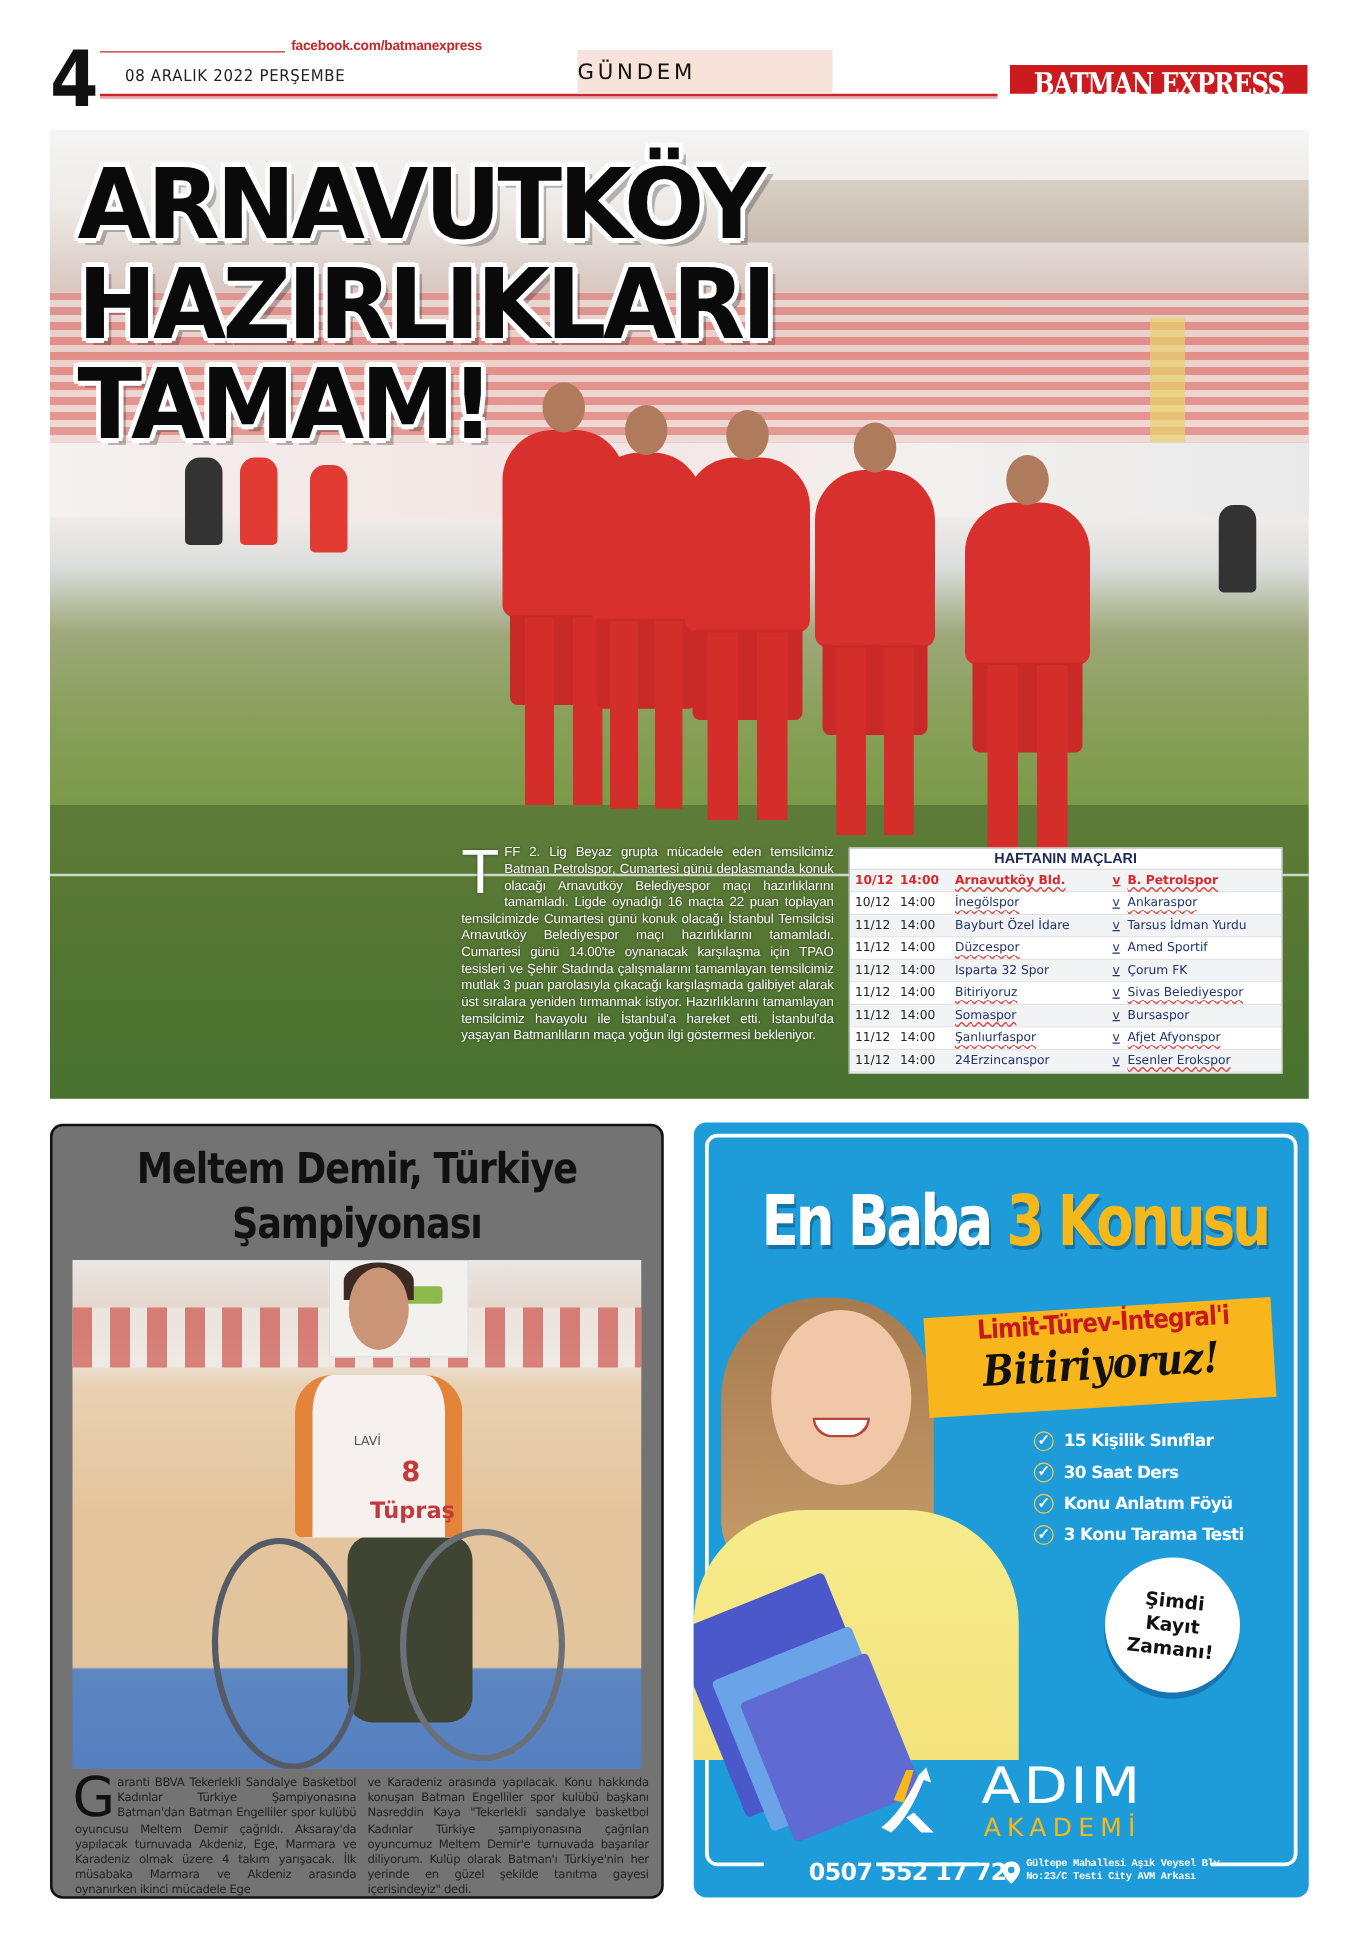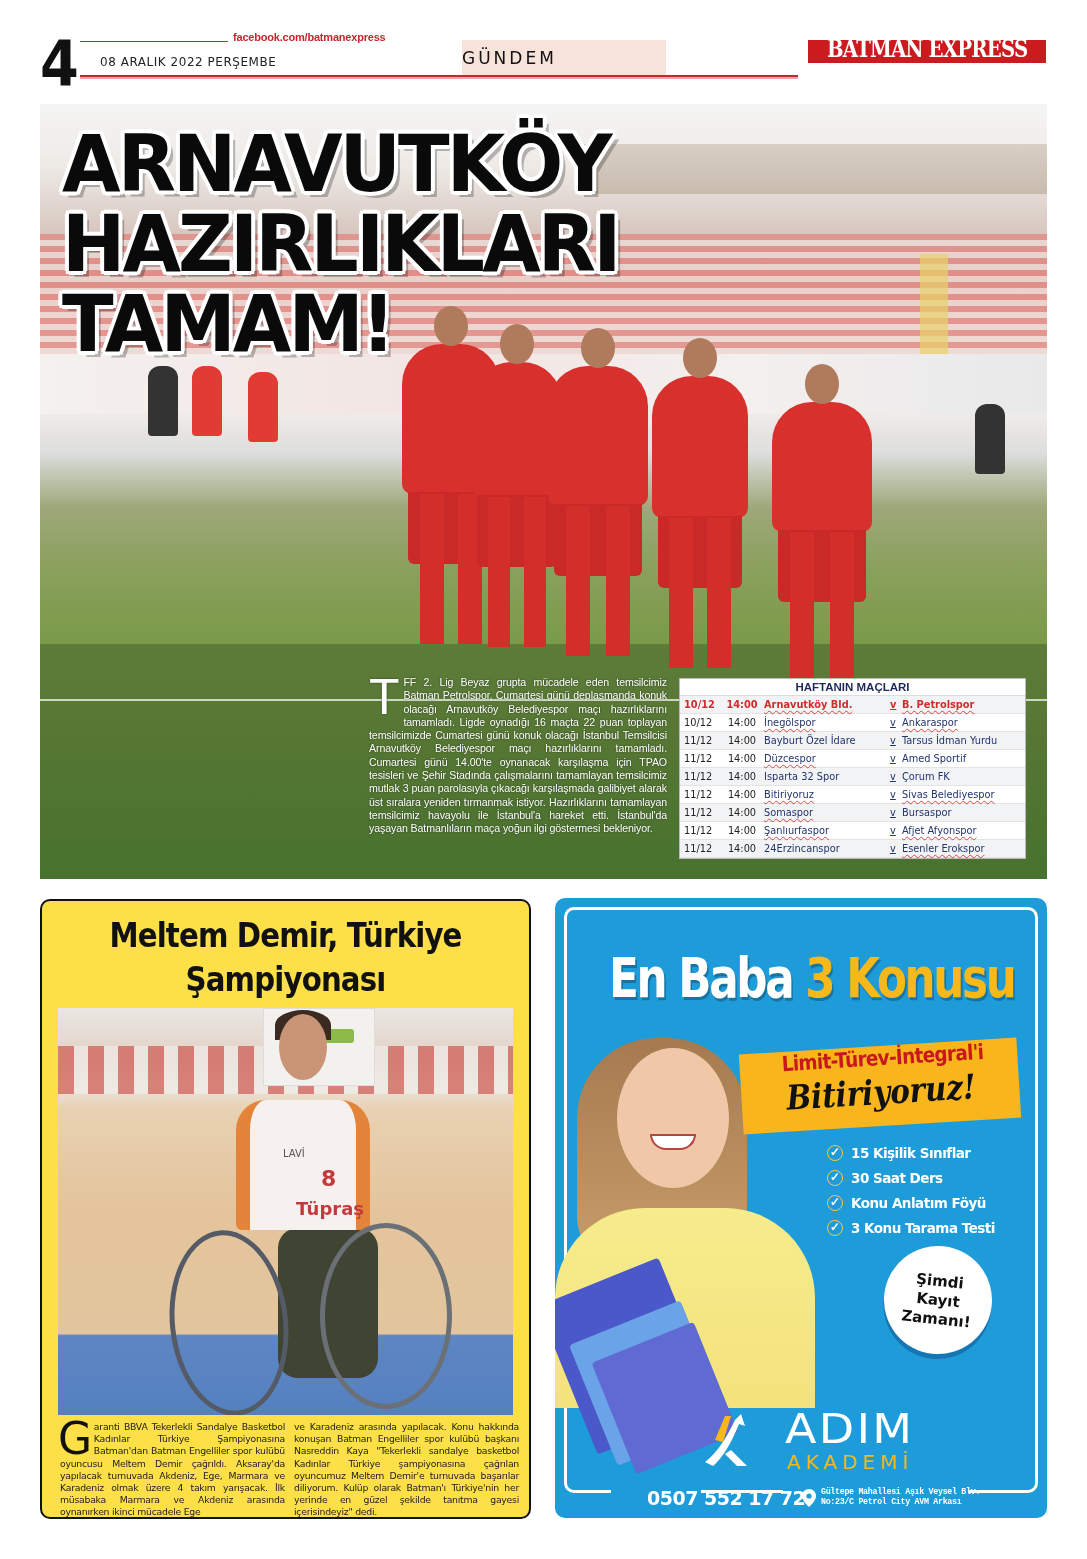--- a/index.html
+++ b/index.html
@@ -7,21 +7,21 @@
   body { position: relative; font-family: "Liberation Sans", sans-serif; color: #111; }
 
   
   .page-num { position: absolute; left: 40px; top: 36px; font-family: "DejaVu Sans", sans-serif; font-weight: 900; font-size: 62px; line-height: 56px; color: #111; transform: scaleX(0.9); transform-origin: left top; letter-spacing: -2px; }
   .hdr-line-top { position: absolute; left: 80px; top: 41px; width: 148px; height: 1px; background: #c9262c; }
   .fb-link { position: absolute; left: 233px; top: 31px; font-size: 11px; font-weight: bold; color: #c9262c; letter-spacing: -0.2px; }
   .date { position: absolute; left: 100px; top: 54px; font-size: 13px; color: #222; letter-spacing: 0.6px; font-family: "DejaVu Sans", sans-serif; transform: scaleX(0.92); transform-origin: left; }
   .hdr-line-bot { position: absolute; left: 80px; top: 75px; width: 718px; height: 2px; background: #c9262c; box-shadow: 0 2px 0 0 #e8a7a9; }
   .section-box { position: absolute; left: 462px; top: 40px; width: 204px; height: 35px; background: #f8e3da; display: flex; align-items: center; }
   .section-label { font-family: "DejaVu Sans", sans-serif; font-size: 17px; letter-spacing: 3px; color: #111; }
-  .logo { position: absolute; left: 808px; top: 40px; width: 238px; height: 23px; background: #cc1b1f; display: flex; align-items: flex-end; justify-content: center; }
+  .logo { position: absolute; left: 808px; top: 52px; width: 238px; height: 23px; background: #cc1b1f; display: flex; align-items: flex-start; justify-content: center; }
   .logo span { font-family: "DejaVu Serif", serif; font-weight: bold; color: #fff; font-size: 24px; letter-spacing: -1px; transform: scaleX(0.82); white-space: nowrap; }
 
   
   .hero { position: absolute; left: 40px; top: 104px; width: 1007px; height: 775px; overflow: hidden;
     background:
       linear-gradient(180deg, #f5f5f5 0%, #eeeae6 8%, #d9c9c2 16%, #e2b0aa 22%, #ebc5bf 30%, #e3d6d2 36%, #f0ebe8 40%, #dcdedd 45%, #9ea87a 52%, #8aa05c 60%, #7a9a48 70%, #6f9240 82%, #5a8a3a 100%); }
   .stand-roof { position: absolute; left: 540px; top: 40px; width: 467px; height: 50px; background: linear-gradient(180deg,#d8cfc5,#c8bcae); }
   .stand-seats { position: absolute; left: 0; top: 130px; width: 1007px; height: 120px;
     background: repeating-linear-gradient(180deg, #e2706c 0 6px, #f1e7e4 6px 12px); opacity: 0.55; }
   .yellow-stair { position: absolute; left: 880px; top: 150px; width: 28px; height: 100px; background: #e8d36a; opacity: 0.7; }
@@ -44,30 +44,30 @@
 
   .hero-body { position: absolute; left: 369px; top: 676px; width: 298px; font-size: 10.6px; line-height: 13.3px; color: #fff; text-align: justify; text-shadow: 0 0 2px rgba(0,0,0,0.55); letter-spacing: -0.1px; }
   .dropcap-T { float: left; font-size: 50px; line-height: 40px; margin: 1px 4px 0 0; font-weight: normal; color: #fff; }
 
   
   .fixtures { position: absolute; left: 679px; top: 678px; width: 347px; background: #fff; border: 1px solid #bbb; }
   .fix-title { text-align: center; font-size: 11.5px; font-weight: bold; color: #1d2a5a; height: 17px; line-height: 17px; border-bottom: 1px solid #ddd; }
   .fix-row { display: flex; height: 18px; line-height: 18px; font-family: "DejaVu Sans", sans-serif; font-size: 9.8px; color: #222; border-bottom: 1px solid #e3e3e3; background: #fff; }
   .fix-row:nth-child(odd) { background: #f2f3f5; }
   .fix-row .c-date { width: 40px; padding-left: 4px; }
-  .fix-row .c-time { width: 44px; text-align: center; }
+  .fix-row .c-time { width: 44px; }
   .fix-row .c-home { width: 126px; color: #22336e; }
   .fix-row .c-v { width: 12px; color: #22336e; text-decoration: underline; }
   .fix-row .c-away { flex: 1; color: #22336e; white-space: nowrap; }
   .fix-row.hl { font-weight: bold; }
   .fix-row.hl .c-date, .fix-row.hl .c-time, .fix-row.hl .c-home, .fix-row.hl .c-v, .fix-row.hl .c-away { color: #d42a2a; }
   .spell { text-decoration: underline wavy #d44; text-decoration-thickness: 1px; text-underline-offset: 2px; }
 
   
-  .article-box { position: absolute; left: 40px; top: 899px; width: 491px; height: 620px; border: 2px solid #111; border-radius: 10px; background: #fde047; }
+  .article-box { position: absolute; left: 40px; top: 899px; width: 491px; height: 620px; border: 2px solid #111; border-radius: 10px; background: #737373; }
   .article-title { position: absolute; left: 0; top: 12px; width: 100%; text-align: center; font-family: "DejaVu Sans", sans-serif; font-weight: bold; font-size: 34px; line-height: 44px; color: #111; letter-spacing: -1px; transform: scaleX(0.86); }
   .article-photo { position: absolute; left: 16px; top: 107px; width: 455px; height: 407px; overflow: hidden;
     background: linear-gradient(180deg, #e9e6e3 0%, #e4d2c6 12%, #ebe0d6 20%, #e8d1b2 25%, #e4c49c 50%, #e2c59e 80%, #5d86c2 80.5%, #5580c0 100%); }
   .seat-rows { position: absolute; left: 0; top: 38px; width: 100%; height: 48px; background: repeating-linear-gradient(90deg, #c8352f 0 16px, #f2f2f0 16px 30px); opacity: 0.55; }
   .banner-photo { position: absolute; left: 205px; top: 0; width: 112px; height: 78px; background: #f3f1ee; border: 1px solid #ddd; }
   .banner-photo::after { content: ""; position: absolute; left: 20px; top: 20px; width: 70px; height: 14px; background: #8cbb4a; border-radius: 3px; }
   .woman-head { position: absolute; left: 221px; top: 6px; width: 48px; height: 66px; border-radius: 50%; background: #c99576; }
   .woman-hair { position: absolute; left: 217px; top: 2px; width: 56px; height: 30px; border-radius: 50% 50% 0 0; background: #3a2a22; }
   .woman-torso { position: absolute; left: 178px; top: 92px; width: 134px; height: 130px; background: #f6f1ef; border-radius: 30px 30px 6px 6px; border-left: 14px solid #e4833a; border-right: 14px solid #e4833a; }
   .jersey-num { position: absolute; left: 263px; top: 158px; font-size: 22px; font-weight: bold; color: #c33a3d; font-family: "DejaVu Sans", sans-serif; }
@@ -327,15 +327,15 @@
   <div class="adim-name">ADIM</div>
   <div class="adim-sub">AKADEMİ</div>
 
   <div class="ad-phone">0507 552 17 72</div>
   <svg class="pin" viewBox="0 0 14 18">
     <path d="M7 0 C3 0 0 3 0 7 C0 12 7 18 7 18 C7 18 14 12 14 7 C14 3 11 0 7 0 Z" fill="#fff"></path>
     <circle cx="7" cy="7" r="2.6" fill="#1e9bd9"></circle>
   </svg>
   <div class="ad-addr">
     <div>Gültepe Mahallesi Aşık Veysel Blv.</div>
-    <div>No:23/C Petrol City AVM Arkası</div>
+    <div>No:23/C Testi City AVM Arkası</div>
   </div>
 </div>
 
 </body></html>

